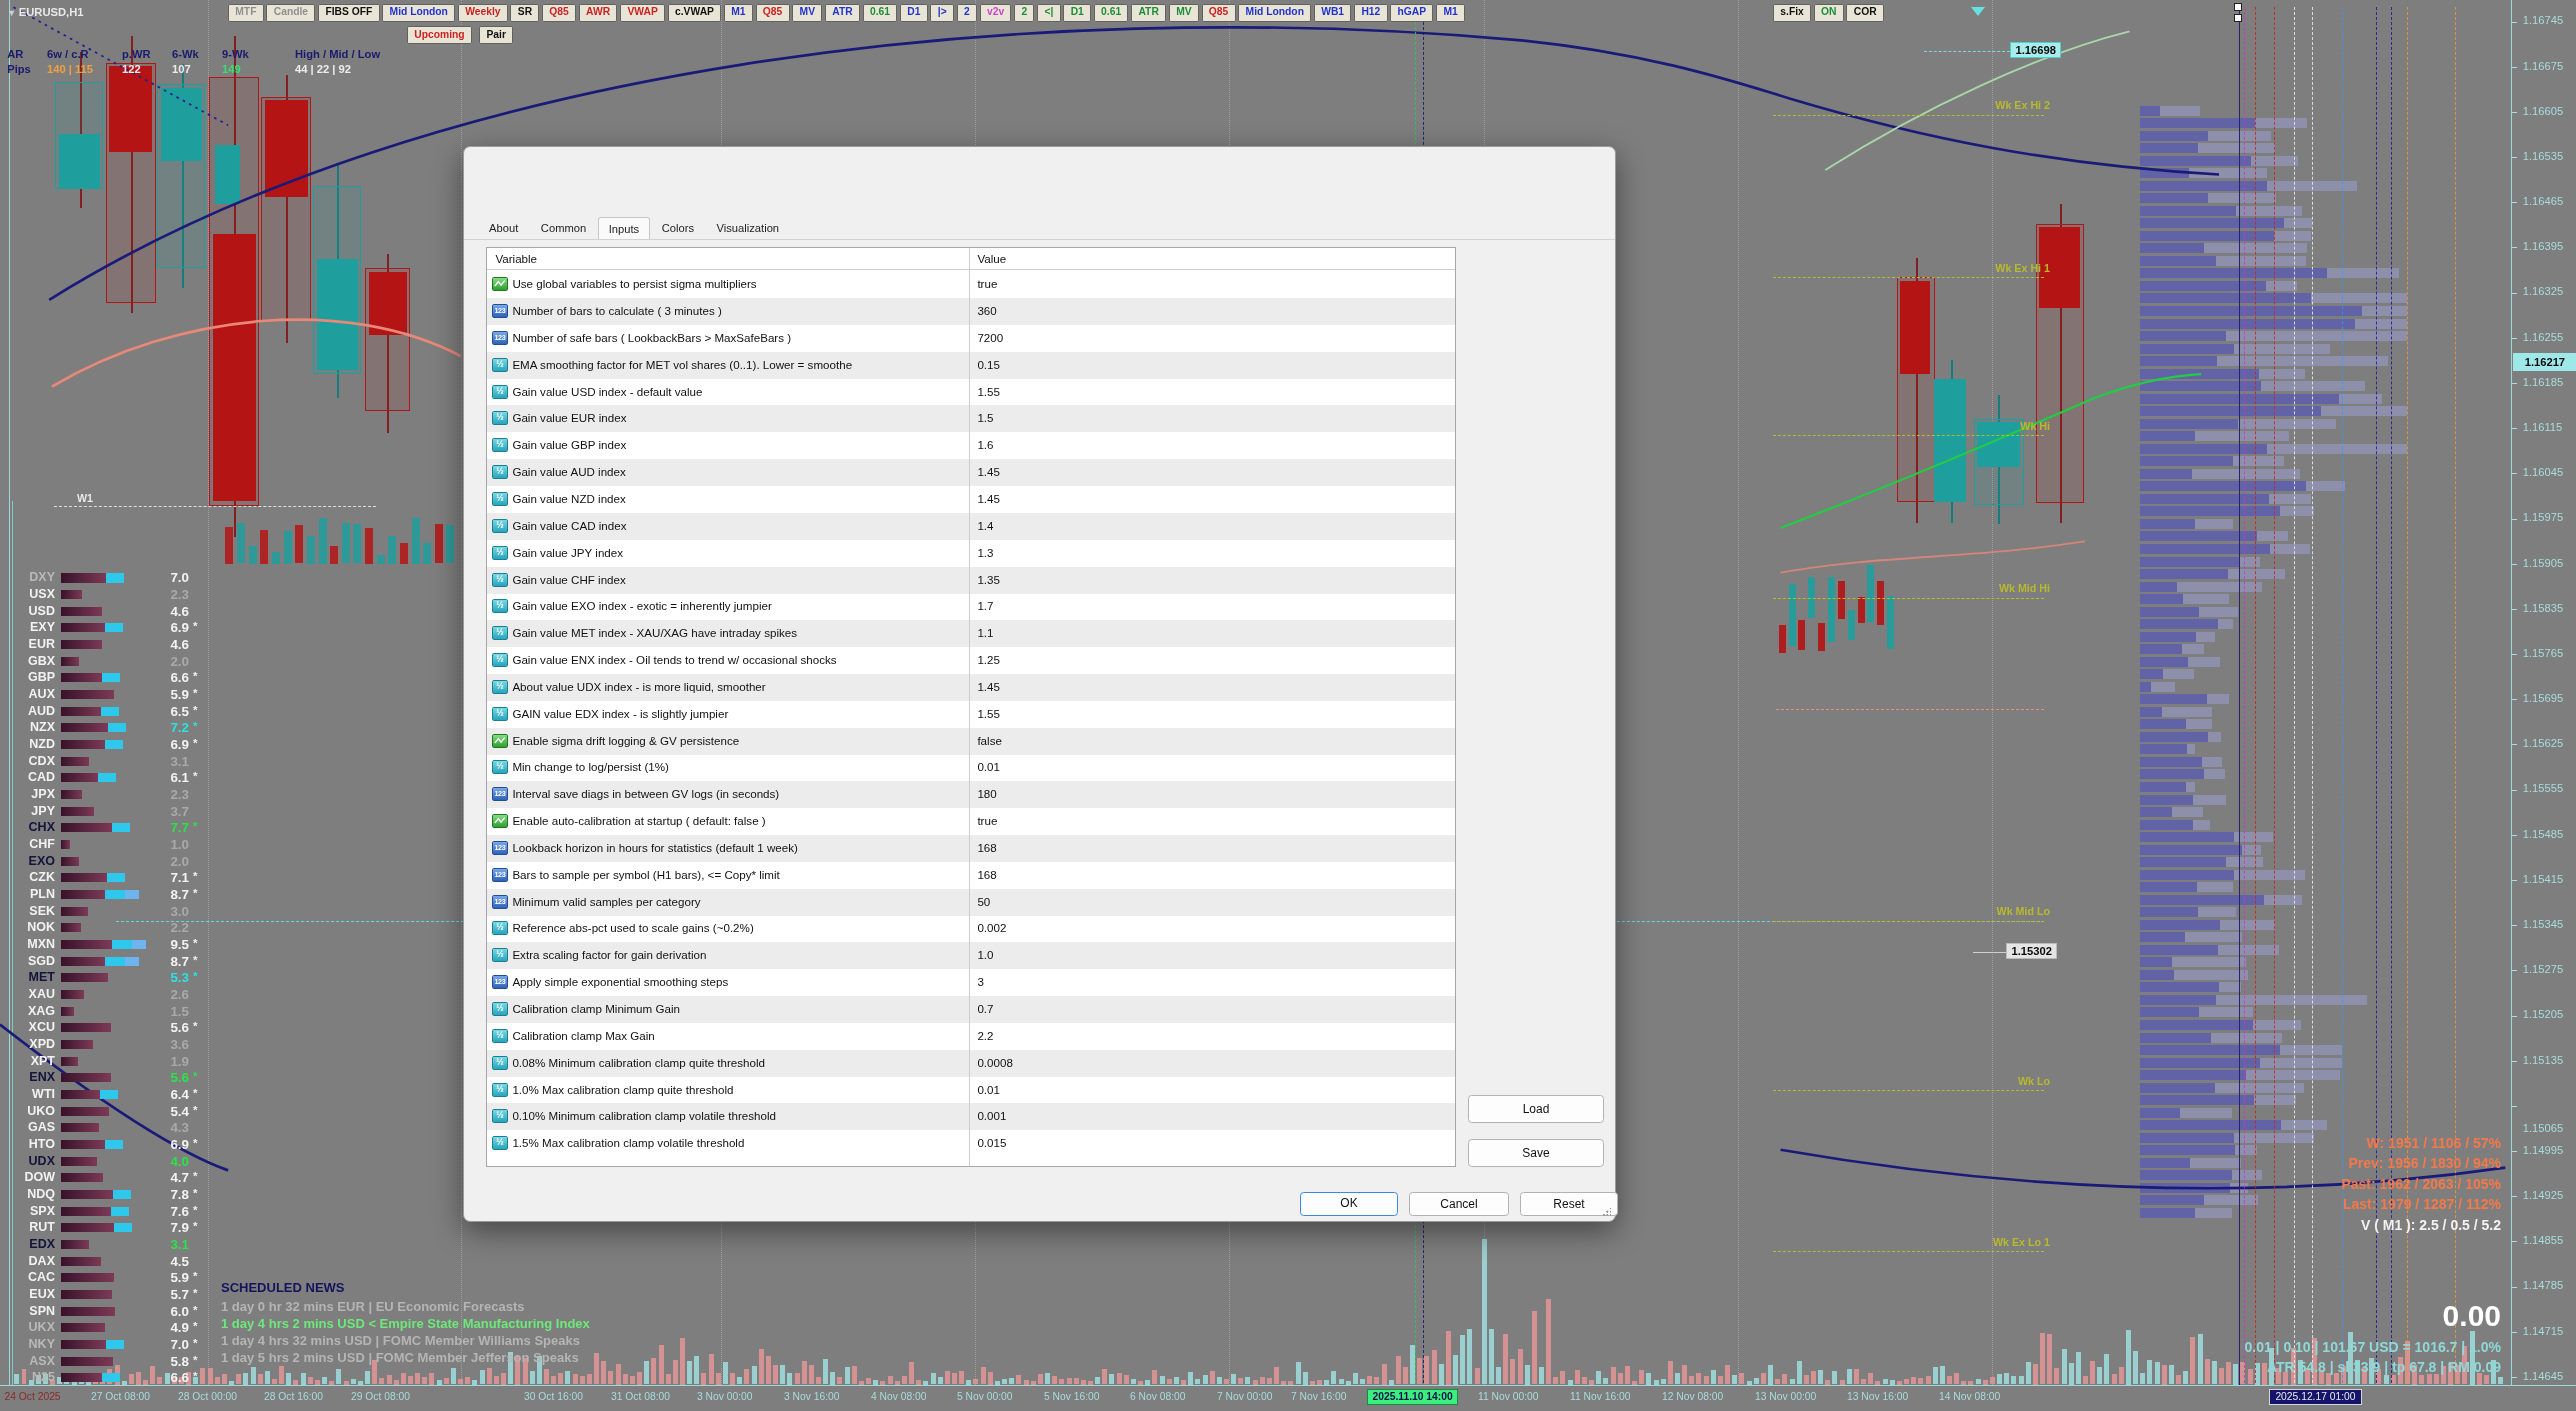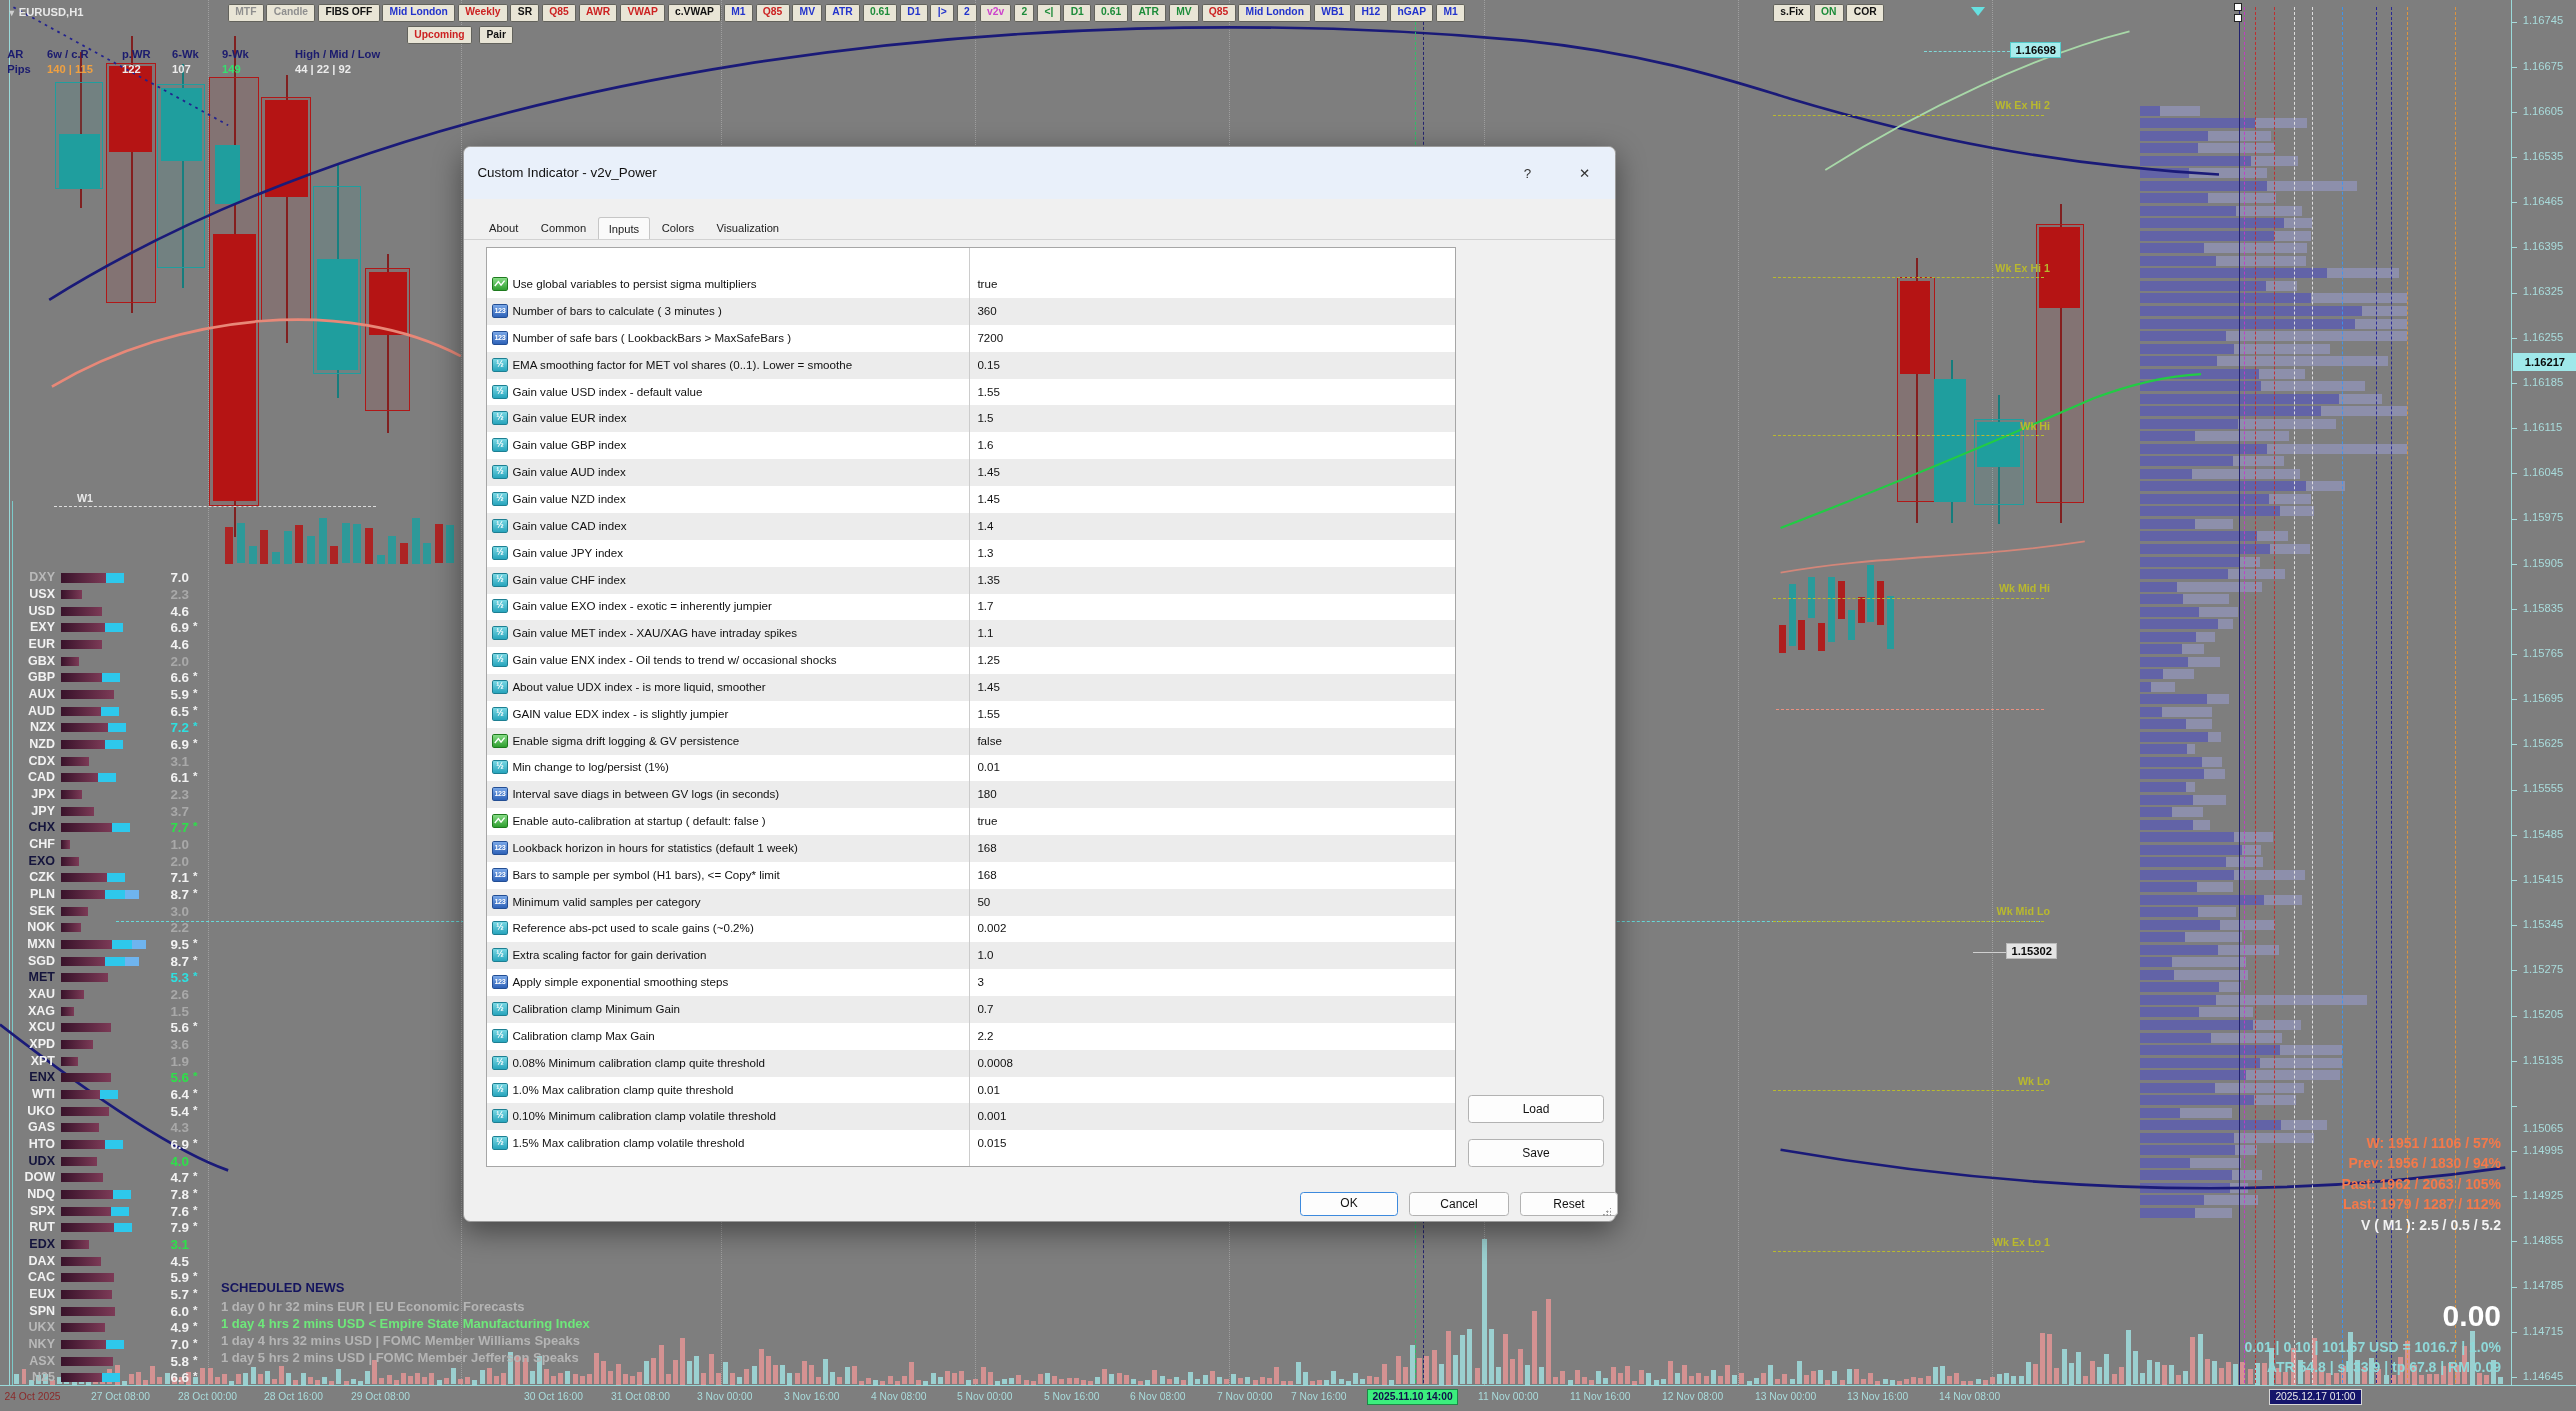--- a/index.html
+++ b/index.html
@@ -1322,34 +1322,33 @@
         <div class="tllab" style="left: 1662px;">12 Nov 08:00</div>
         <div class="tllab" style="left: 1755px;">13 Nov 00:00</div>
         <div class="tllab" style="left: 1847px;">13 Nov 16:00</div>
         <div class="tllab" style="left: 1939px;">14 Nov 08:00</div>
       </div>
     <div id="tl-green" style="left:1367px;">2025.11.10 14:00</div>
     <div id="tl-navy" style="left:2269px;">2025.12.17 01:00</div>
   </div>
 
   <div id="dialog">
-    <div id="dlg-titlebar">
-      <div id="dlg-title">Custom Indicator - v2v_Power</div>
-      <div class="dlg-sysbtn" id="dlg-help">?</div>
-      <div class="dlg-sysbtn" id="dlg-close">✕</div>
-    </div>
     <div id="tabs">
         <div class="tab">About</div>
         <div class="tab">Common</div>
         <div class="tab active">Inputs</div>
         <div class="tab">Colors</div>
         <div class="tab">Visualization</div>
       </div>
     <div id="tabline"></div>
     <div id="tbl">
+      <div class="thead">
+        <span class="h1">Variable</span>
+        <span class="h2">Value</span>
+      </div>
       <div id="tbody">
           <div class="trow" style="top: 23px;">
             <div class="ic ic-bool"><svg width="14.3" height="11.6" viewBox="0 0 16 13">
                 <polyline points="2,9 6,4 9,8 13,3" fill="none" stroke="#fff" stroke-width="1.6"></polyline>
               </svg></div>
             <div class="nm">Use global variables to persist sigma multipliers</div>
             <div class="vl">true</div>
           </div>
           <div class="trow alt" style="top: 50px;">
             <div class="ic ic-int">123</div>

